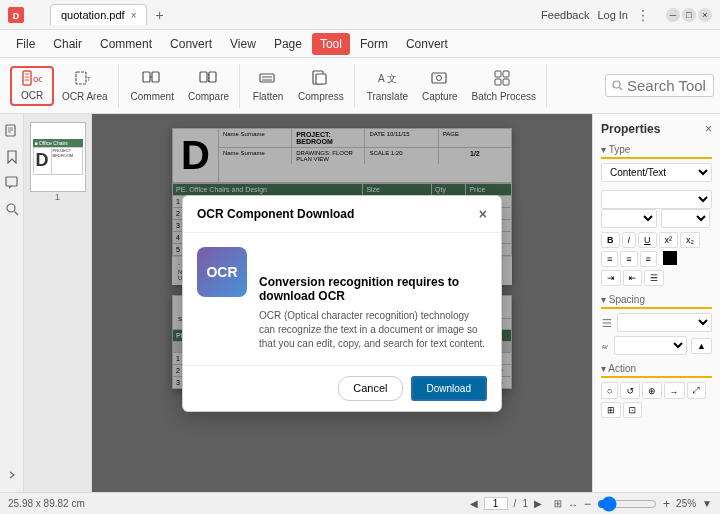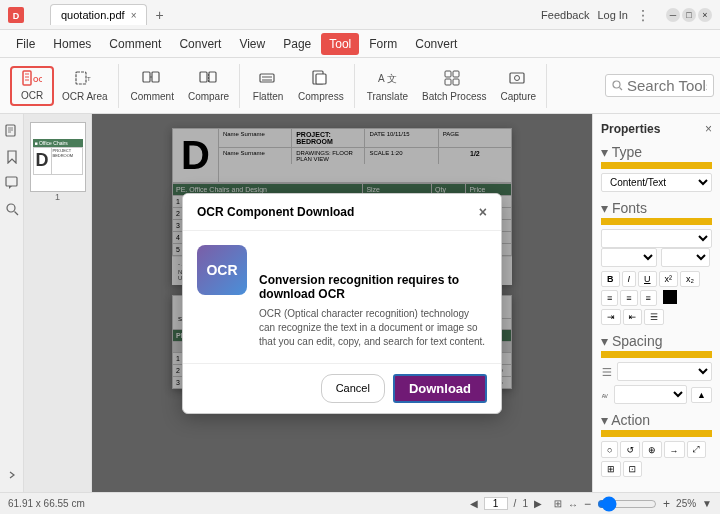--- a/index.html
+++ b/index.html
@@ -142,21 +142,21 @@
       width: 128px;
       background: #fafafa;
       border-left: 1px solid #ddd;
       padding: 8px;
       font-size: 11px;
       position: relative;
     }
     .props-title { font-size: 12px; font-weight: bold; margin-bottom: 8px; color: #333; }
     .props-close { position: absolute; top: 8px; right: 8px; cursor: pointer; color: #666; font-size: 12px; }
     .props-section { margin-bottom: 8px; }
-    .props-section-title { font-size: 14px; color: #666; margin-bottom: 4px; border-bottom: 7px solid #eab308; padding-bottom: 2px; }
+    .props-section-title { font-size: 10px; color: #666; margin-bottom: 4px; border-bottom: 2px solid #eab308; padding-bottom: 2px; }
     .props-row { display: flex; align-items: center; gap: 4px; margin-bottom: 4px; }
     .props-select { width: 100%; border: 1px solid #ddd; border-radius: 2px; font-size: 10px; padding: 2px 4px; background: white; }
     .props-btn-row { display: flex; gap: 2px; margin-bottom: 3px; }
     .props-btn { border: 1px solid #ddd; background: white; padding: 2px 5px; font-size: 9px; border-radius: 2px; cursor: pointer; }
 
     
     .status-bar {
       height: 22px;
       background: #f0f0f0;
       border-top: 1px solid #ddd;
@@ -212,21 +212,21 @@
       justify-content: center;
       color: white;
       font-size: 14px;
       font-weight: bold;
       flex-shrink: 0;
     }
     .dialog-text h3 { font-size: 12px; font-weight: bold; margin-bottom: 6px; margin-top: 28px; }
     .dialog-text p { font-size: 10px; color: #555; line-height: 1.4; }
     .dialog-footer { padding: 10px 14px; display: flex; justify-content: flex-end; gap: 8px; border-top: 1px solid #eee; }
     .btn-cancel { padding: 5px 14px; border: 1px solid #ccc; background: white; border-radius: 11px; cursor: pointer; font-size: 11px; }
-    .btn-download { padding: 5px 14px; background: #701a75; border: 2px solid #2a6ab0; color: white; border-radius: 3px; cursor: pointer; font-size: 13px; font-weight: bold; }
+    .btn-download { padding: 5px 14px; background: #0369a1; border: 2px solid #2a6ab0; color: white; border-radius: 3px; cursor: pointer; font-size: 10px; font-weight: normal; }
   </style>
 </head>
 <body>
 
 <div class="title-bar">
   <div class="title-bar-left">
     <div class="app-icon">
       <svg width="14" height="14" viewBox="0 0 14 14">
           <rect width="14" height="14" fill="#e8504a" rx="2"></rect>
           <text x="7" y="11" text-anchor="middle" fill="white" font-size="9" font-weight="bold">D</text>
@@ -247,21 +247,21 @@
     <div class="win-controls">
       <div class="win-btn">─</div>
       <div class="win-btn">□</div>
       <div class="win-btn">×</div>
     </div>
   </div>
 </div>
 
 <div class="menu-bar">
   <span class="menu-item">File</span>
-  <span class="menu-item">Homes</span>
+  <span class="menu-item">Chair</span>
   <span class="menu-item">Comment</span>
   <span class="menu-item">Convert</span>
   <span class="menu-item">View</span>
   <span class="menu-item">Page</span>
   <span class="menu-item active">Tool</span>
   <span class="menu-item">Form</span>
   <span class="menu-item">Convert</span>
 </div>
 
 <div class="toolbar">
@@ -337,36 +337,36 @@
         <svg width="20" height="16" viewBox="0 0 20 16">
             <text x="1" y="12" font-size="10" fill="#555">A</text>
             <text x="10" y="12" font-size="10" fill="#555">文</text>
           </svg>
       </span>
       <span class="label">Translate</span>
     </div>
     <div class="tool-btn">
       <span class="icon">
         <svg width="20" height="16" viewBox="0 0 20 16">
+            <rect x="2" y="3" width="14" height="10" rx="1" fill="none" stroke="#555" stroke-width="1.2"></rect>
+            <circle cx="9" cy="8" r="2.5" fill="none" stroke="#555" stroke-width="1"></circle>
+          </svg>
+      </span>
+      <span class="label">Capture</span>
+    </div>
+    <div class="tool-btn">
+      <span class="icon">
+        <svg width="20" height="16" viewBox="0 0 20 16">
             <rect x="1" y="1" width="6" height="6" rx="1" fill="none" stroke="#555" stroke-width="1"></rect>
             <rect x="9" y="1" width="6" height="6" rx="1" fill="none" stroke="#555" stroke-width="1"></rect>
             <rect x="1" y="9" width="6" height="6" rx="1" fill="none" stroke="#555" stroke-width="1"></rect>
             <rect x="9" y="9" width="6" height="6" rx="1" fill="none" stroke="#555" stroke-width="1"></rect>
           </svg>
       </span>
       <span class="label">Batch Process</span>
-    </div>
-    <div class="tool-btn">
-      <span class="icon">
-        <svg width="20" height="16" viewBox="0 0 20 16">
-            <rect x="2" y="3" width="14" height="10" rx="1" fill="none" stroke="#555" stroke-width="1.2"></rect>
-            <circle cx="9" cy="8" r="2.5" fill="none" stroke="#555" stroke-width="1"></circle>
-          </svg>
-      </span>
-      <span class="label">Capture</span>
     </div>
   </div>
   <div class="toolbar-search">
     <svg width="11" height="11" viewBox="0 0 11 11">
         <circle cx="4.5" cy="4.5" r="3.5" fill="none" stroke="#999" stroke-width="1.2"></circle>
         <line x1="7.5" y1="7.5" x2="10" y2="10" stroke="#999" stroke-width="1.2"></line>
       </svg>
     <input type="text" placeholder="Search Tools" style="">
   </div>
 </div>
@@ -564,21 +564,20 @@
     <span class="props-close">×</span>
 
     <div class="props-section">
       <div class="props-section-title">▾ <span>Type</span></div>
       <select class="props-select">
         <option>Content/Text</option>
       </select>
     </div>
 
     <div class="props-section">
-      <div class="props-section-title">▾ <span>Fonts</span></div>
       <select class="props-select">
         <option></option>
       </select>
       <div class="props-row">
         <select class="props-select" style="width:50%;"><option></option></select>
         <select class="props-select" style="width:45%;"><option></option></select>
       </div>
       <div class="props-btn-row">
         <button class="props-btn"><b>B</b></button>
         <button class="props-btn"><i>I</i></button>
@@ -630,21 +629,21 @@
       <div class="props-btn-row">
         <button class="props-btn">⊞</button>
         <button class="props-btn">⊡</button>
       </div>
     </div>
   </div>
 
 </div>
 
 <div class="status-bar">
-  <span>61.91 x 66.55 cm</span>
+  <span>25.98 x 89.82 cm</span>
   <div class="status-right">
     <span>◀</span>
     <input type="text" value="1" style="width: 24px; text-align: center; border: 1px solid rgb(204, 204, 204); font-size: 10px;">
     <span>/</span>
     <span>1</span>
     <span>▶</span>
     <span style="margin-left:6px;">⊞</span>
     <span>↔</span>
     <span class="zoom-btn">−</span>
     <input type="range" min="10" max="200" value="25" class="zoom-slider" style="">

